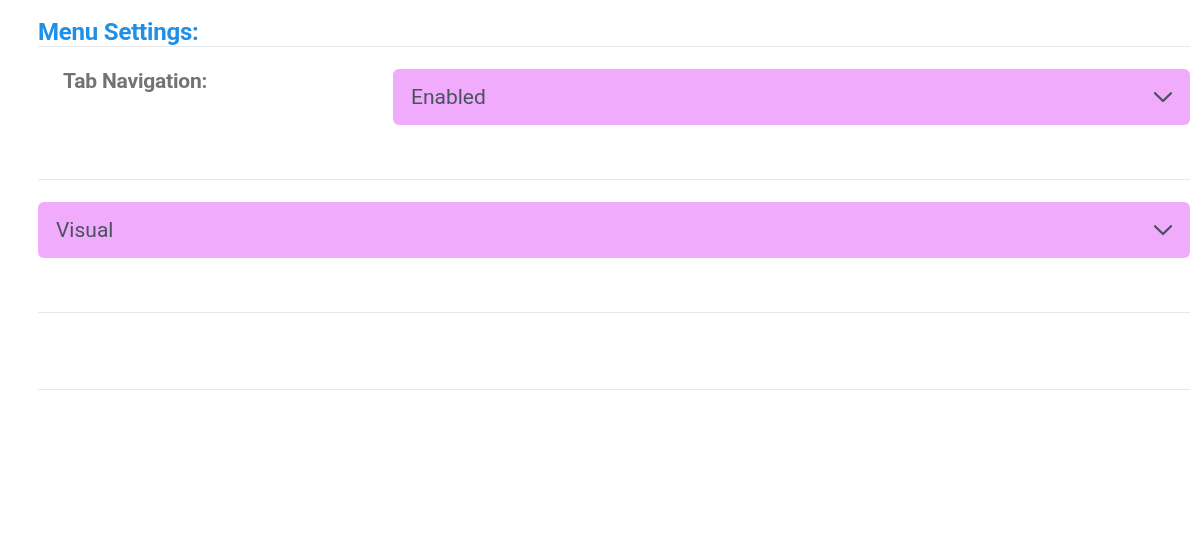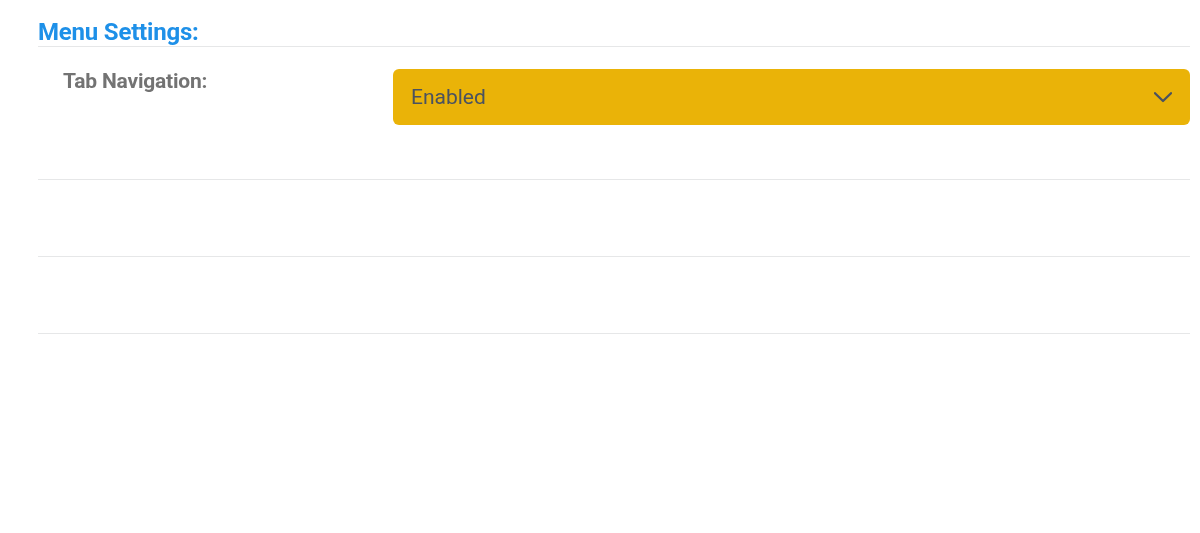--- a/index.html
+++ b/index.html
@@ -40,21 +40,21 @@
       letter-spacing: -0.2px;
       margin-left: 25px;
     }
     .select-wrap {
       flex: 1;
       position: relative;
     }
     .select-box {
       width: 100%;
       height: 56px;
-      background: #eab308;
+      background: #f0abfc;
       border-radius: 6px;
       display: flex;
       align-items: center;
       justify-content: space-between;
       padding: 0 18px 0 18px;
       cursor: pointer;
     }
     .select-value {
       font-size: 21px;
       color: #4a5260;
@@ -86,20 +86,30 @@
             <path d="M1 1.2 9 9l8-7.8" stroke="#4a5260" stroke-width="2.3" stroke-linecap="round" stroke-linejoin="round"></path>
           </svg>
       </span>
     </div>
   </div>
 </div>
 
 <hr class="row-divider">
 
 <div class="setting-row">
+  <div class="select-wrap">
+    <div class="select-box">
+      <span class="select-value">Visual</span>
+      <span class="chevron">
+        <svg viewBox="0 0 18 11" fill="none">
+            <path d="M1 1.2 9 9l8-7.8" stroke="#4a5260" stroke-width="2.3" stroke-linecap="round" stroke-linejoin="round"></path>
+          </svg>
+      </span>
+    </div>
+  </div>
 </div>
 
 <hr class="row-divider">
 
 <div class="setting-row">
 </div>
 
 <hr class="row-divider">
 
 </body></html>

